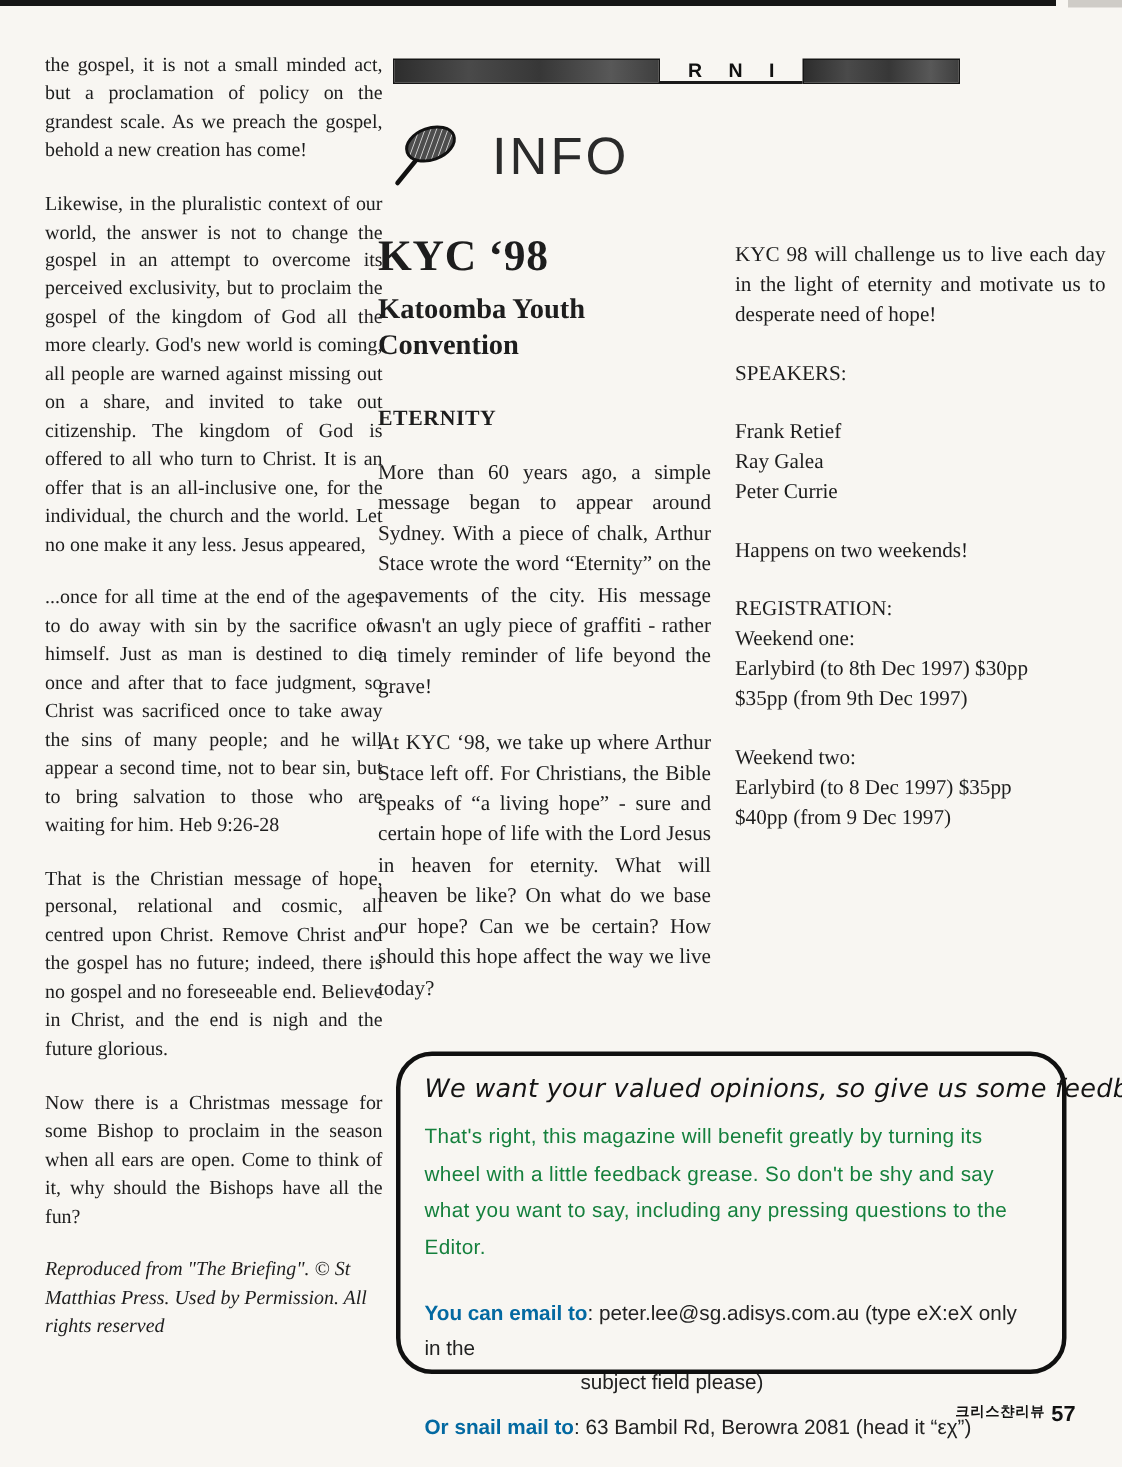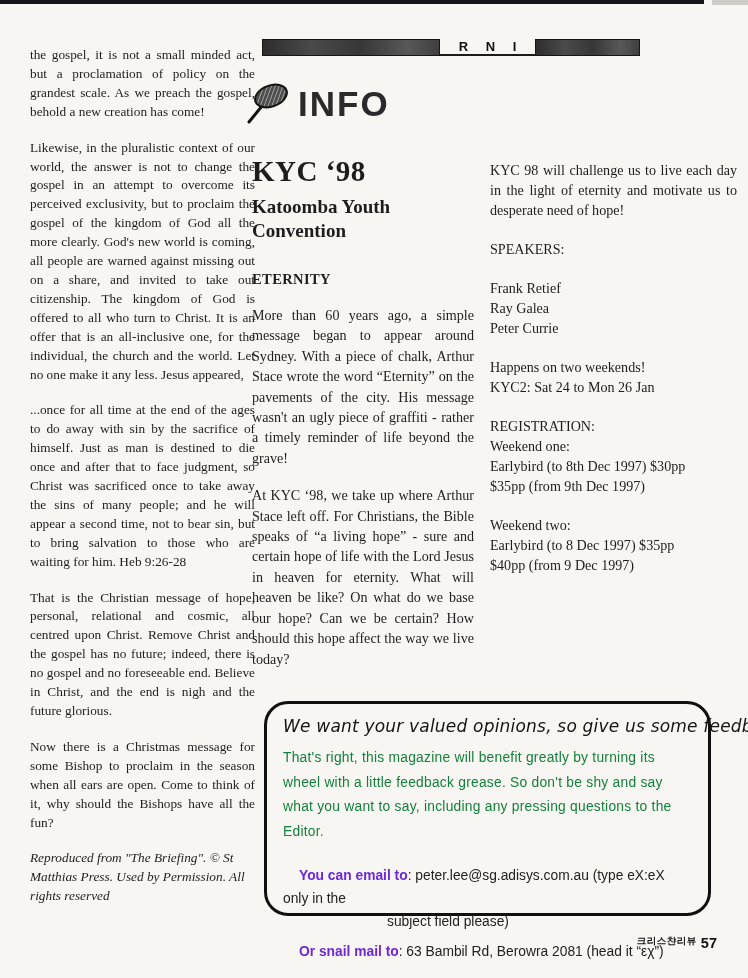--- a/index.html
+++ b/index.html
@@ -6,37 +6,37 @@
   .page{
     position:relative;width:748px;height:978px;margin:0 auto;
     background:#f8f6f2;color:#1d1d1d;overflow:hidden;
     font-family:"Liberation Serif",serif;
   }
   .scan-top{position:absolute;top:0;left:0;width:704px;height:4px;background:#161616;}
   .scan-top-right{position:absolute;top:0;left:712px;width:36px;height:5px;background:#cfccc7;}
 
   
   .left-col{position:absolute;left:30px;top:34px;width:225px;font-size:13.3px;line-height:18.9px;text-align:justify;}
-  .left-col p{margin:12px 0 17px 0;}
+  .left-col p{margin:0 0 17px 0;}
   .attribution{font-style:italic;text-align:left;}
 
   
   .rni-bar{position:absolute;left:262px;top:39px;width:378px;height:17px;display:flex;align-items:stretch;}
   .rni-seg{background:linear-gradient(90deg,#2d2d2d,#4a4a4a 28%,#373737 55%,#585858 82%,#3f3f3f);border:1px solid #161616;}
   .rni-seg.left{width:176px;}
   .rni-seg.right{flex:1;}
   .rni-label{
     width:88px;display:flex;align-items:center;justify-content:center;
     font-family:"Liberation Sans",sans-serif;font-weight:bold;font-size:13px;
     letter-spacing:7px;color:#111;background:#f8f6f2;
     border-bottom:2px solid #1a1a1a;padding-left:7px;
   }
 
   
-  .info-header{position:absolute;left:244px;top:78px;display:flex;align-items:center;gap:8px;font-weight:bold;}
+  .info-header{position:absolute;left:260px;top:78px;display:flex;align-items:center;gap:22px;}
   .info-title{font-family:"Liberation Sans",sans-serif;font-size:35px;letter-spacing:2px;color:#2a2a2a;}
 
   
   .article-col{position:absolute;left:252px;top:155px;width:222px;}
   .kyc-title{font-size:29px;font-weight:bold;margin:0 0 7px 0;letter-spacing:0.5px;}
   .kyc-sub{font-size:19px;font-weight:bold;line-height:23.5px;margin:4px 0 29px 0;width:170px;}
   .eternity{font-size:14.5px;font-weight:bold;letter-spacing:0.4px;margin:0 0 17px 0;}
   .article-col p.body{font-size:14.1px;line-height:20.4px;text-align:justify;margin:0 0 17px 0;}
 
   
@@ -51,21 +51,21 @@
     padding:9px 16px 0 16px;font-family:"Liberation Sans",sans-serif;background:#f8f6f2;
   }
   .fb-heading{
     font-family:"DejaVu Sans",sans-serif;font-style:italic;font-size:17px;
     letter-spacing:0.2px;margin:3px 0 10px 0;white-space:nowrap;color:#141414;
   }
   .fb-body{font-size:13.8px;line-height:24.5px;letter-spacing:0.25px;margin:0 0 20px 0;color:#15803d;}
   .fb-line{font-size:13.8px;line-height:23px;margin:0;color:#222;}
   .fb-indent{font-size:13.8px;line-height:23px;margin:0 0 7px 104px;color:#222;}
   .fb-snail{font-size:13.8px;line-height:23px;margin:4px 0 0 0;color:#222;}
-  .fb-bold{font-weight:bold;color:#6d28d9;margin-left:16px;}
+  .fb-bold{font-weight:bold;color:#0369a1;}
 
   
   .footer{position:absolute;top:935px;right:31px;display:flex;align-items:flex-start;gap:4px;color:#111;}
   .footer .kr{font-family:"DejaVu Sans",sans-serif;font-size:9.5px;font-weight:bold;letter-spacing:0.5px;}
   .footer .num{font-family:"Liberation Sans",sans-serif;font-size:14.5px;font-weight:bold;}
 </style>
 </head>
 <body>
 
 <div class="page">
@@ -114,21 +114,20 @@
   <div class="right-col">
     <div class="block intro">KYC 98 will challenge us to live each day in the light of eternity and motivate us to desperate need of hope!</div>
     <div class="block">SPEAKERS:</div>
     <div class="block">
       <div>Frank Retief</div>
       <div>Ray Galea</div>
       <div>Peter Currie</div>
     </div>
     <div class="block">
       <div>Happens on two weekends!</div>
-      <div>KYC2: Sat 24 to Mon 26 Jan</div>
     </div>
     <div class="block">
       <div>REGISTRATION:</div>
       <div>Weekend one:</div>
       <div>Earlybird (to 8th Dec 1997) $30pp</div>
       <div>$35pp (from 9th Dec 1997)</div>
     </div>
     <div class="block">
       <div>Weekend two:</div>
       <div>Earlybird (to 8 Dec 1997) $35pp</div>

